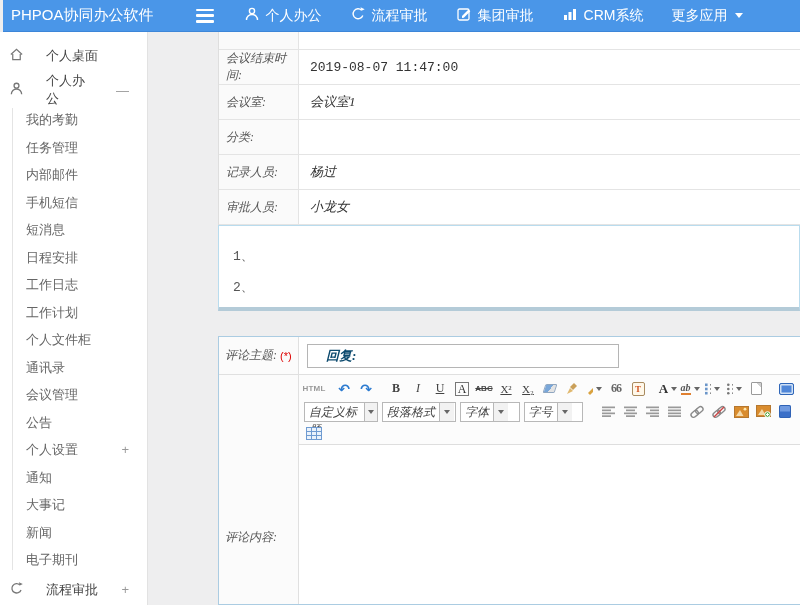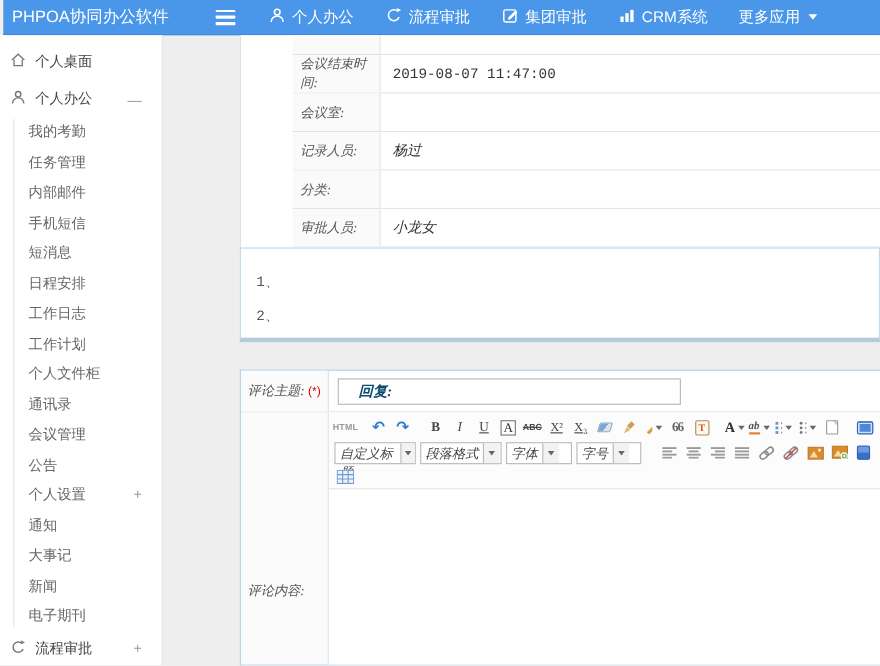--- a/index.html
+++ b/index.html
@@ -10,34 +10,34 @@
   .topbar { position:absolute; left:3px; top:0; width:800px; height:32px; background:#4a96e8; border-bottom:1px solid #3d86d8; display:flex; align-items:center; color:#fff; }
   .app-title { font-size:15px; padding-left:8px; white-space:nowrap; }
   .hamburger { margin-left:42px; width:18px; height:14px; display:flex; flex-direction:column; justify-content:space-between; cursor:pointer; }
   .hamburger i { display:block; height:2.5px; background:#fff; border-radius:1px; }
   .topnav { display:flex; margin-left:30px; gap:28px; align-items:center; }
   .topnav .nav-item { display:flex; align-items:center; gap:6px; font-size:14px; cursor:pointer; white-space:nowrap; }
   .caret-w { width:0; height:0; border-left:4px solid transparent; border-right:4px solid transparent; border-top:5px solid #fff; display:inline-block; margin-left:2px; }
 
   
   .sidebar { position:absolute; left:0; top:32px; width:148px; height:573px; background:#fff; border-right:1px solid #e2e2e2; padding-top:6px; overflow:hidden; }
-  .side-item { display:flex; align-items:center; gap:8px; padding-left:9px; color:#444; cursor:pointer; }
+  .side-item { display:flex; align-items:center; gap:22px; padding-left:9px; color:#444; cursor:pointer; }
   .side-item.lvl1-a { height:36px; }
   .side-item.lvl1-b { height:32px; }
   .side-item .toggle { margin-left:auto; margin-right:18px; color:#999; font-size:13px; }
   .sub-list { position:relative; }
   .sub-list:before { content:""; position:absolute; left:12px; top:2px; bottom:4px; width:1px; background:#e4e4e4; }
   .sub-item { height:27.5px; line-height:27.5px; padding-left:26px; color:#666; cursor:pointer; display:flex; }
   .sub-item .toggle { margin-left:auto; margin-right:18px; color:#999; }
 
   
   .kai { font-family:"Liberation Serif",serif; font-style:italic; }
   .mono { font-family:"Liberation Mono",monospace; font-style:normal; }
   .form-table { position:absolute; left:218px; top:32px; width:582px; background:#fff; border-left:1px solid #dedede; }
-  .f-row { display:flex; border-bottom:1px solid #e4e4e4; height:35px;margin-left:47px; }
+  .f-row { display:flex; border-bottom:1px solid #e4e4e4; height:35px; }
   .f-row.partial { height:18px; }
   .f-label { width:80px; background:#fafafa; border-right:1px solid #e4e4e4; font-size:12px; color:#555; display:flex; align-items:center; padding-left:7px; }
   .f-value { flex:1; display:flex; align-items:center; padding-left:11px; font-size:13px; color:#333; }
 
   .minutes-box { position:absolute; left:218px; top:225px; width:582px; height:86px; background:#fff; border:1px solid #b9dcee; border-bottom:4px solid #b4cbd8; padding:15px 0 0 14px; }
   .minutes-box .mline { font-family:"Liberation Mono",monospace; font-size:13px; color:#555; line-height:31px; }
 
   
   .comment-table { position:absolute; left:218px; top:336px; width:582px; height:269px; background:#fff; border:1px solid #abcce2; border-right:none; display:flex; flex-direction:column; }
   .c-row1 { display:flex; height:38px; border-bottom:1px solid #e0e0e0; }
@@ -209,28 +209,29 @@
   <div class="f-row partial">
     <div class="f-label"></div>
     <div class="f-value"></div>
   </div>
   <div class="f-row">
     <div class="f-label kai">会议结束时间:</div>
     <div class="f-value mono">2019-08-07 11:47:00</div>
   </div>
   <div class="f-row">
     <div class="f-label kai">会议室:</div>
+    <div class="f-value kai">会议室1</div>
+  </div>
+  <div class="f-row">
+    <div class="f-label kai">分类:</div>
+    <div class="f-value kai"></div>
   </div>
   <div class="f-row">
     <div class="f-label kai">记录人员:</div>
     <div class="f-value kai">杨过</div>
-  </div>
-  <div class="f-row">
-    <div class="f-label kai">分类:</div>
-    <div class="f-value kai"></div>
   </div>
   <div class="f-row">
     <div class="f-label kai">审批人员:</div>
     <div class="f-value kai">小龙女</div>
   </div>
 </div>
 
 <div class="minutes-box">
   <div class="mline">1、</div>
   <div class="mline">2、</div>

